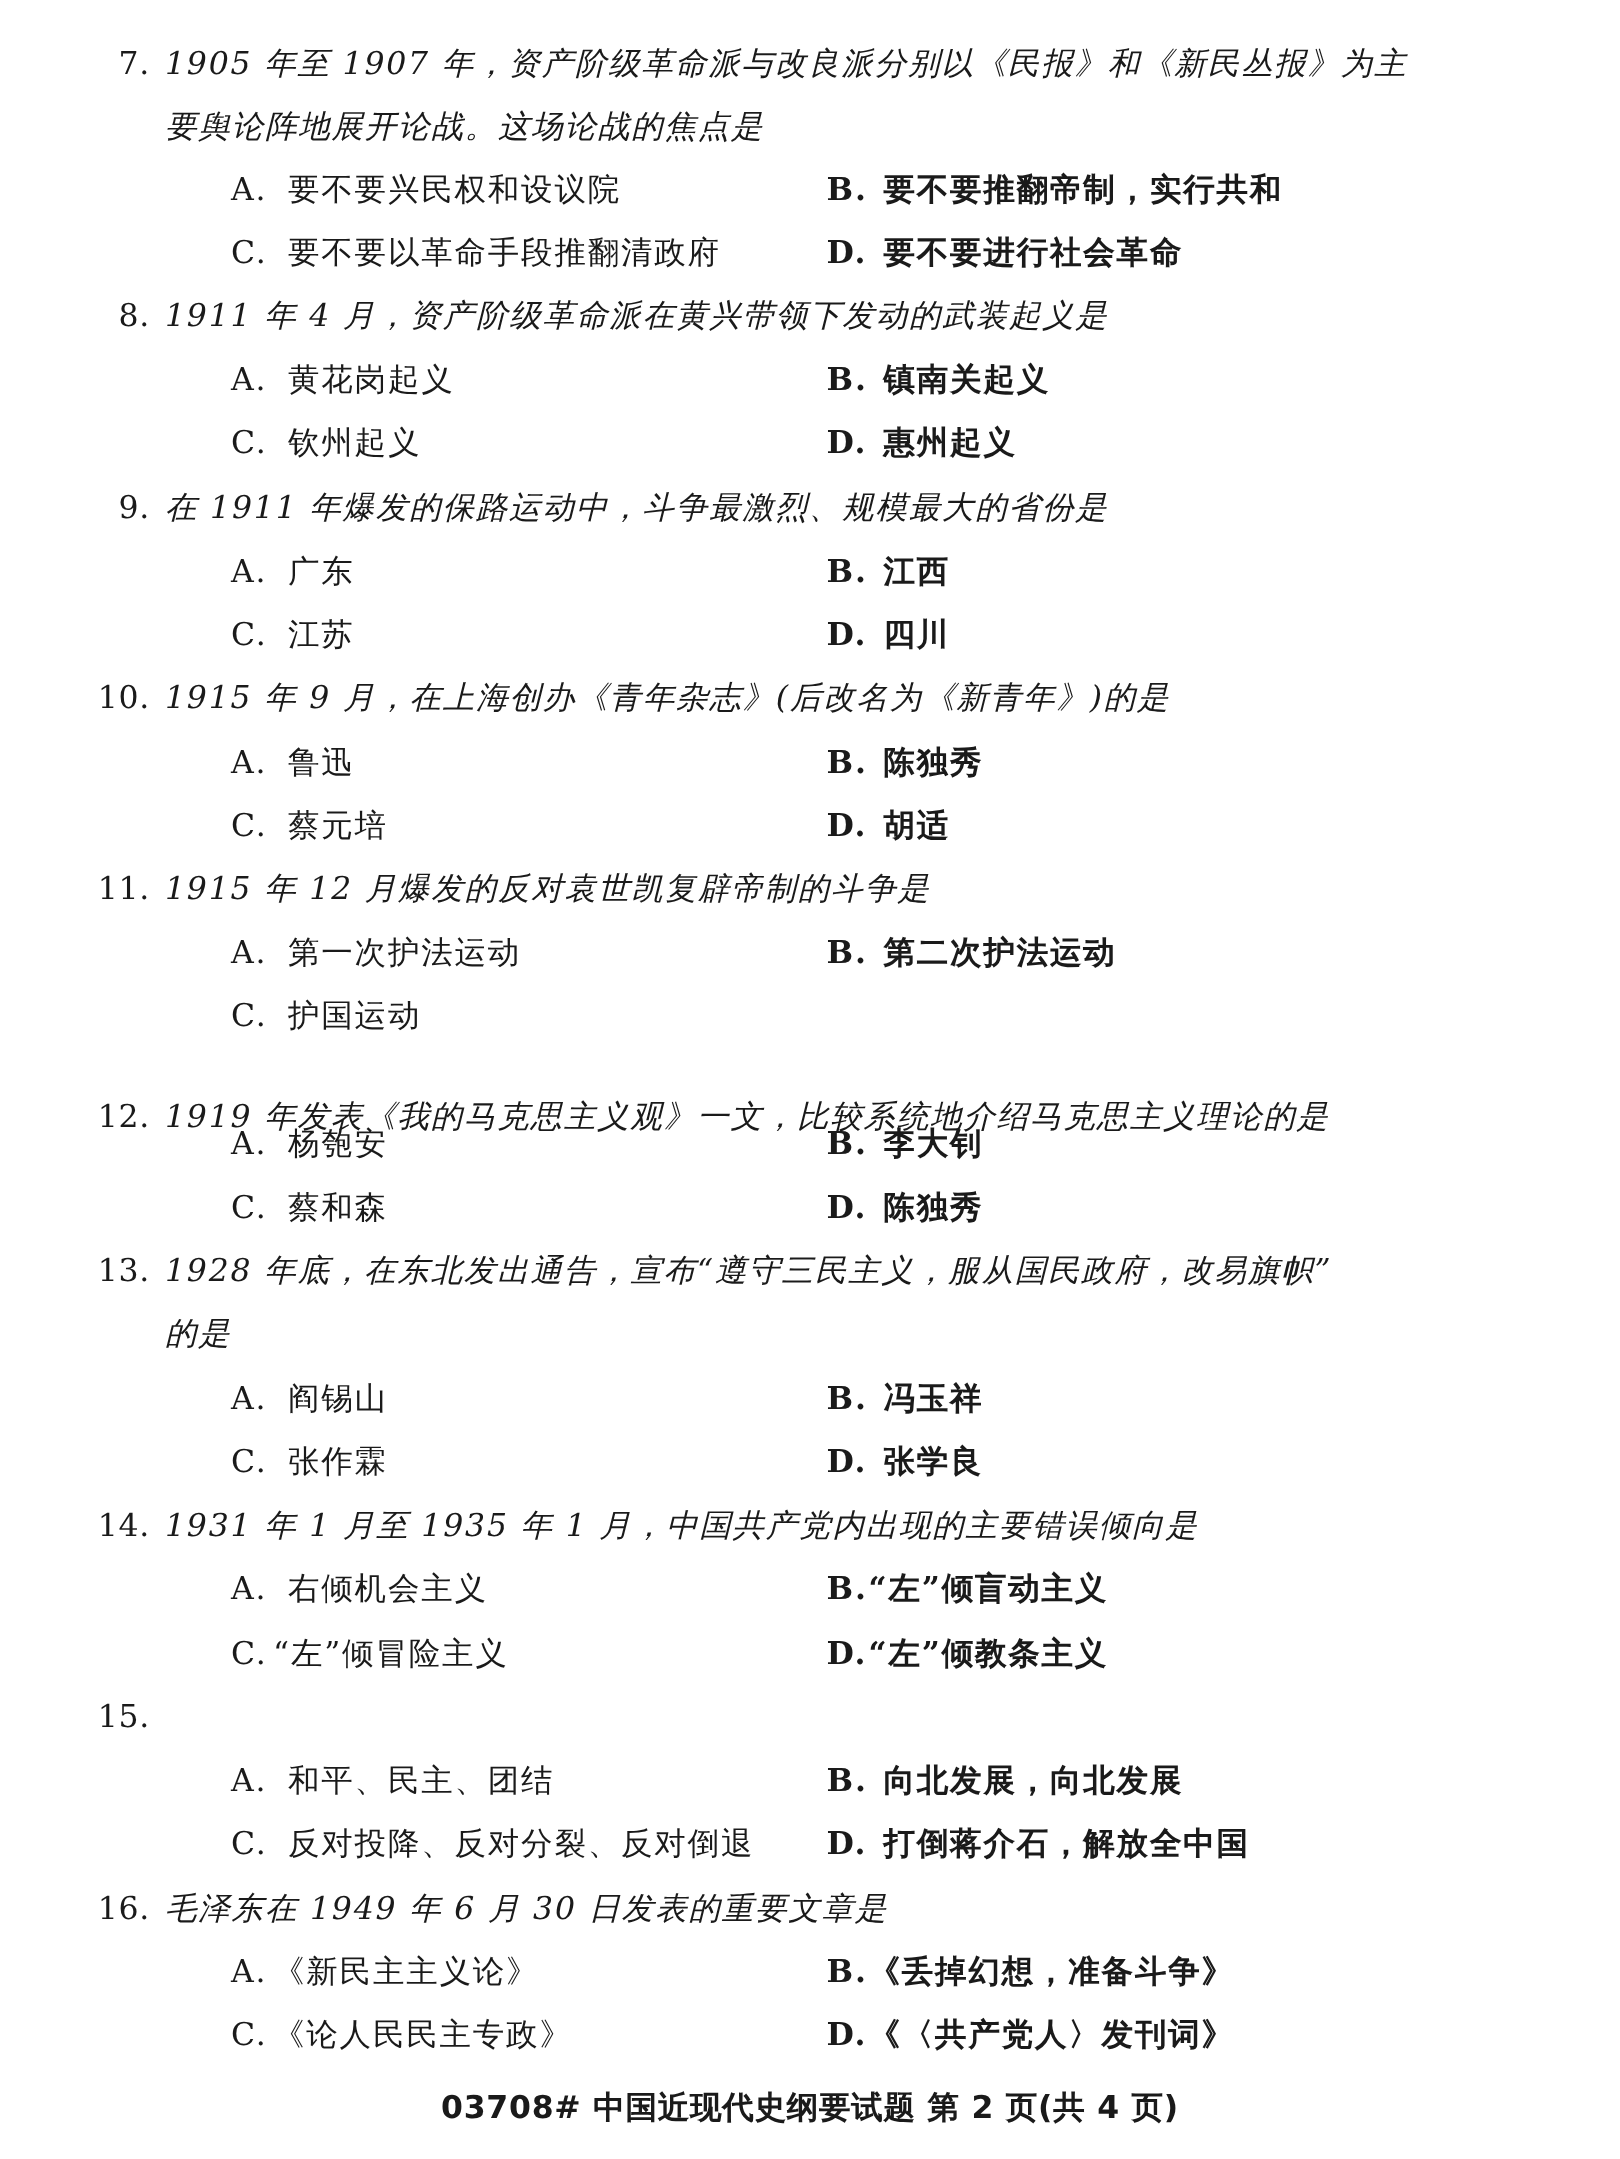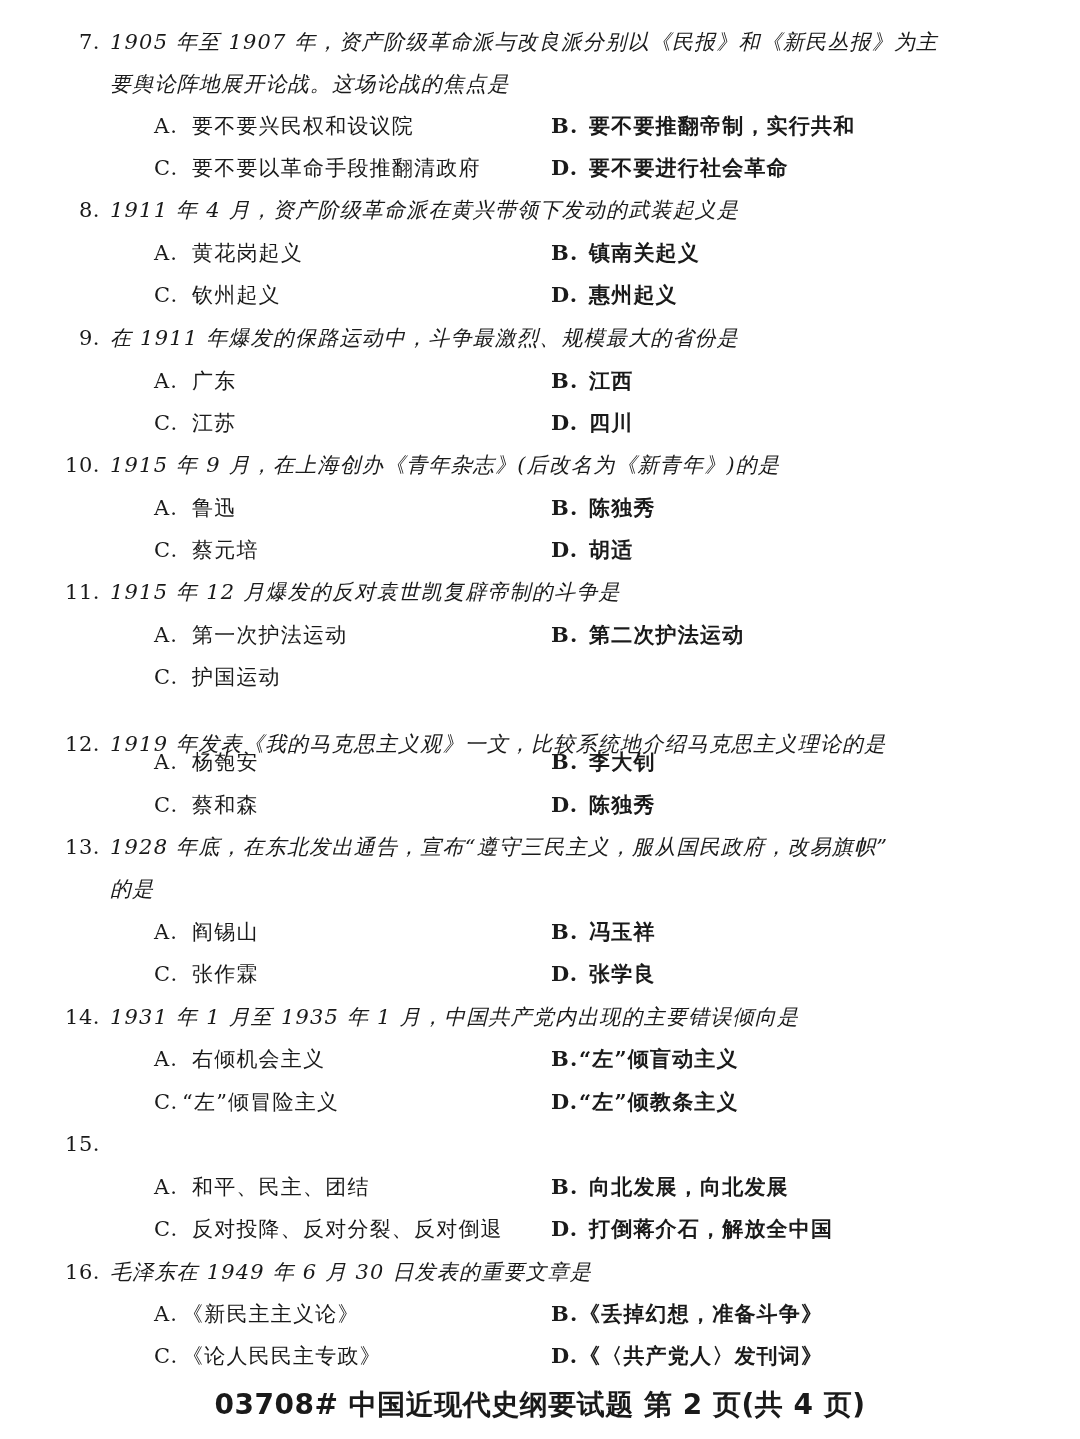--- a/index.html
+++ b/index.html
@@ -17,21 +17,21 @@
     position: absolute; width: 100px; left: 0; text-align: right;
     letter-spacing: 0.5px;
   }
   .stem { position: absolute; left: 110px; letter-spacing: 1.2px; font-style: italic; }
   .opt { position: absolute; letter-spacing: 1.2px; }
   .opt.left { left: 110px; margin-left: 44px; }
   .opt.right { left: 551px; font-weight: bold; }
   .opt .letter { display: inline-block; min-width: 38px; }
   .footer {
     position: absolute; top: 1384px; left: 0; width: 1080px; height: 42px;
-    text-align: center; font-size: 28px; line-height: 42px; font-weight: bold;
+    text-align: center; font-size: 21px; line-height: 42px; font-weight: bold;
     font-family: "DejaVu Sans", "Liberation Sans", sans-serif; letter-spacing: 0.5px;
   }
 </style>
 </head>
 <body>
 
 <div class="page">
 
   <div class="line" style="top:21px">
     <span class="qnum">7.</span>

